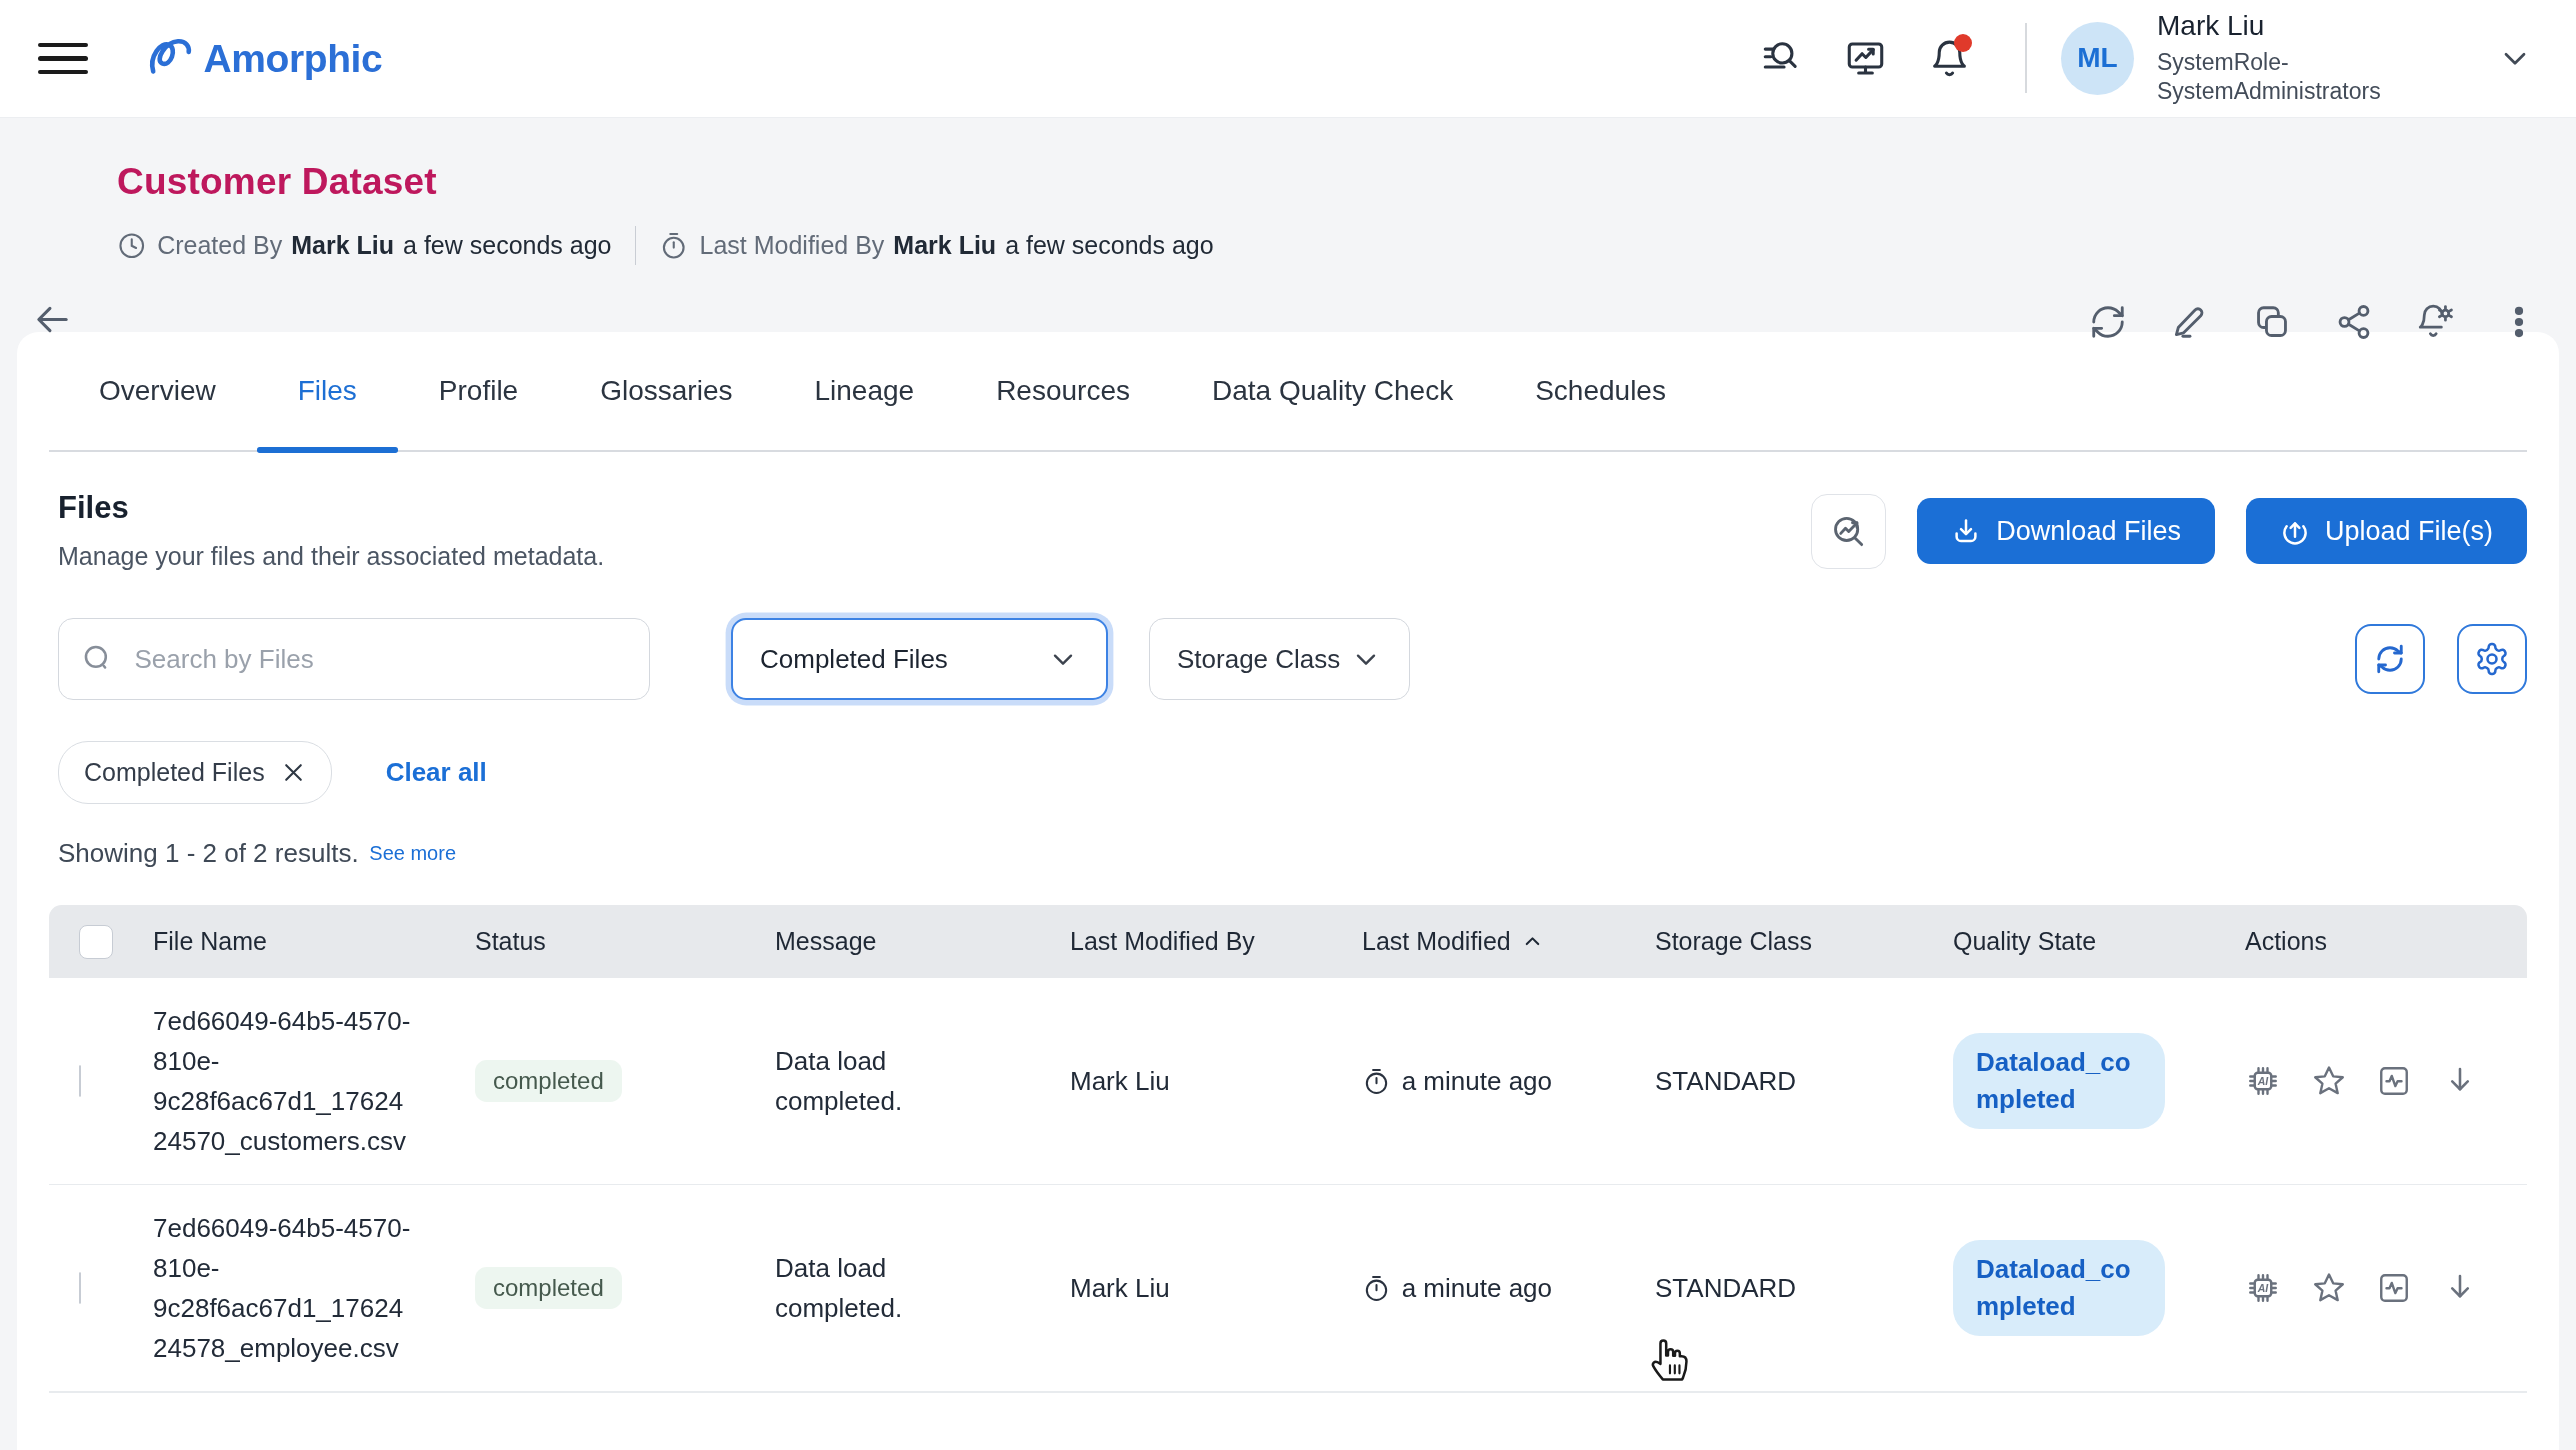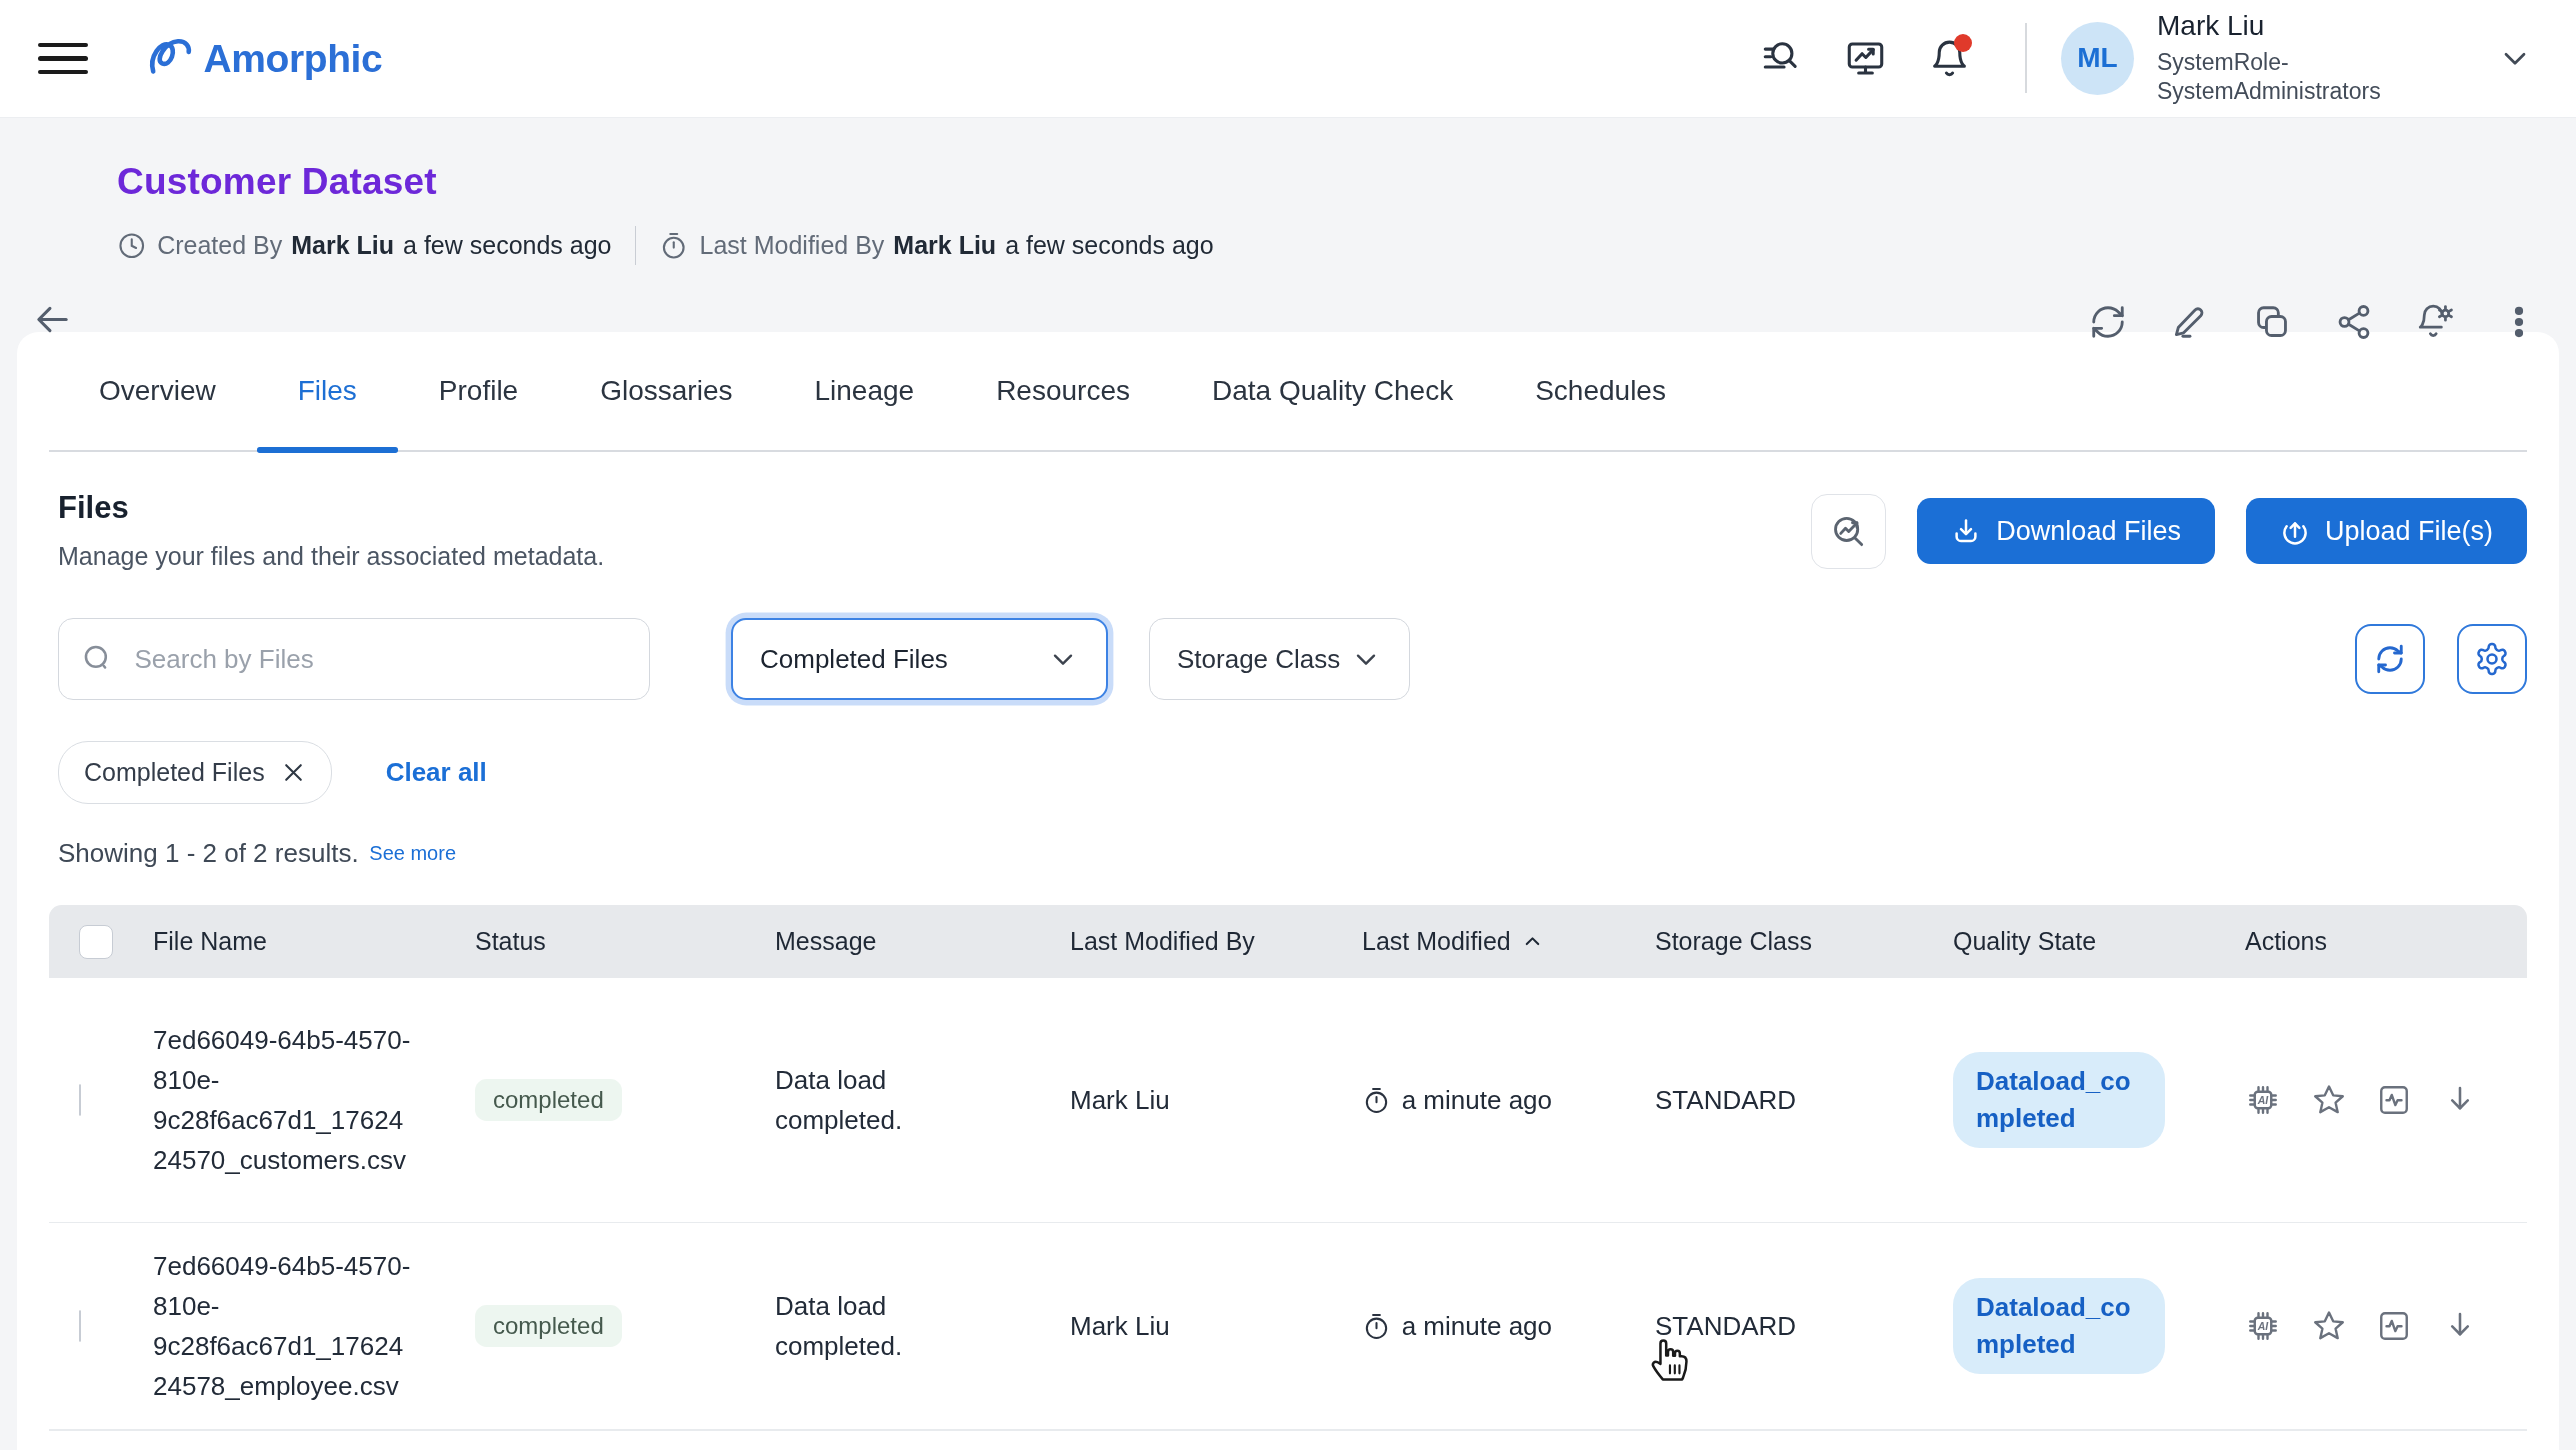--- a/index.html
+++ b/index.html
@@ -24,21 +24,21 @@
           display:flex;align-items:center;justify-content:center;}
   .userinfo{margin-left:23px;width:268px;}
   .user-name{font-size:28px;color:#19222f;font-weight:500;}
   .user-role{font-size:23px;color:#434c59;margin-top:5.4px;line-height:29.5px;overflow-wrap:anywhere;}
   .tb-chevron{margin-left:72px;margin-right:16px;}
 
   
   .page-header{position:relative;height:202px;box-sizing:border-box;padding-top:43px;}
   .back-btn{position:absolute;left:32px;top:181px;background:none;border:none;padding:0;cursor:pointer;}
   .ph-body{margin-left:117px;}
-  .page-title{font-size:37px;font-weight:700;color:#6d28d9;margin:0;letter-spacing:0.2px;}
+  .page-title{font-size:37px;font-weight:700;color:#be185d;margin:0;letter-spacing:0.2px;}
   .ph-meta{display:flex;align-items:center;margin-top:23px;font-size:25px;}
   .ph-meta .lbl{color:#626b78;margin-left:10.7px;}
   .ph-meta .who{color:#212a36;font-weight:700;margin-left:9px;}
   .ph-meta .when{color:#212a36;margin-left:9px;}
   .meta-divider{width:1.8px;height:39px;background:#c9cdd4;margin:0 23px;}
   .ph-actions{position:absolute;right:38px;top:184px;display:flex;align-items:center;gap:44px;}
   .ph-actions button{background:none;border:none;padding:0;cursor:pointer;}
   .ph-actions svg{stroke:#545e6d;}
 
   
@@ -94,21 +94,21 @@
 
   
   .table{margin-top:36px;}
   .trow{display:grid;grid-template-columns:86px 322px 300px 295px 292px 293px 298px 292px 1fr;align-items:center;}
   .thead{background:#e7e9ec;border-radius:12.5px 12.5px 0 0;height:73px;font-size:25px;color:#1f2835;}
   .thead .cell{display:flex;align-items:center;gap:9px;}
   .cell{padding:0 18px;box-sizing:border-box;}
   .cell.first{padding-left:30px;}
   .checkbox{width:32px;height:32px;border:1.8px solid #c7ccd4;border-radius:8px;background:#fff;cursor:pointer;}
   .tbody-row{background:#fff;font-size:26px;color:#222b38;}
-  .tbody-row.r1{padding:42px 0;}
+  .tbody-row.r1{padding:23px 0;}
   .tbody-row.r2{padding:23px 0;border-top:1.8px solid #e8ebee;}
   .row-sep{height:1.8px;background:#e8ebee;}
   .fname{width:261px;line-height:40px;overflow-wrap:anywhere;word-break:break-word;}
   .chip-green{display:inline-block;background:#edf6f0;color:#45594d;font-size:24px;padding:7.2px 18px;border-radius:11.6px;}
   .msg{max-width:179px;line-height:40px;}
   .cell-time{display:flex;align-items:center;gap:10.7px;}
   .cell-time svg{stroke:#2a323f;flex:none;}
   .chip-state{display:inline-block;background:#d8ecfa;border-radius:27px;padding:10.7px 23px;}
   .chip-state span{display:block;width:166px;font-size:26px;font-weight:700;color:#1660c4;line-height:37px;word-break:break-all;}
   .actions-cell{display:flex;align-items:center;gap:29.5px;}

